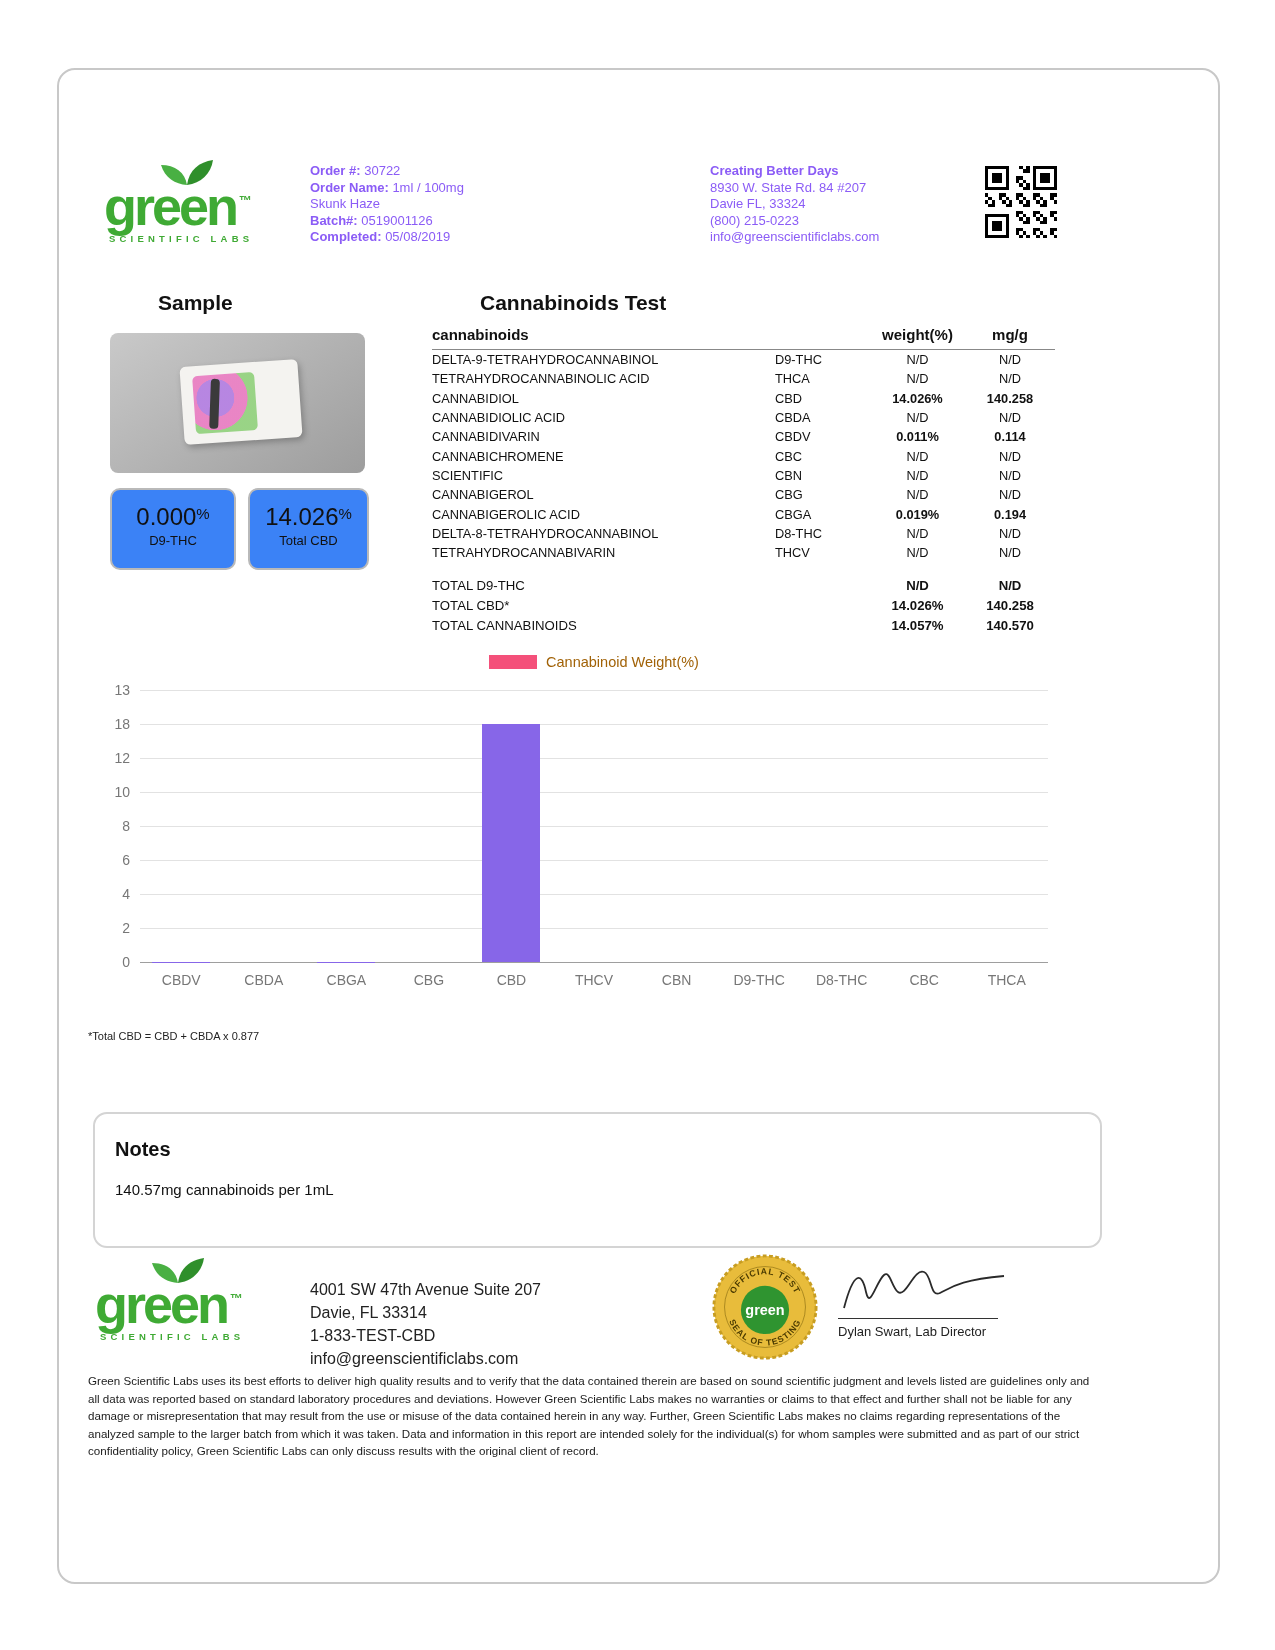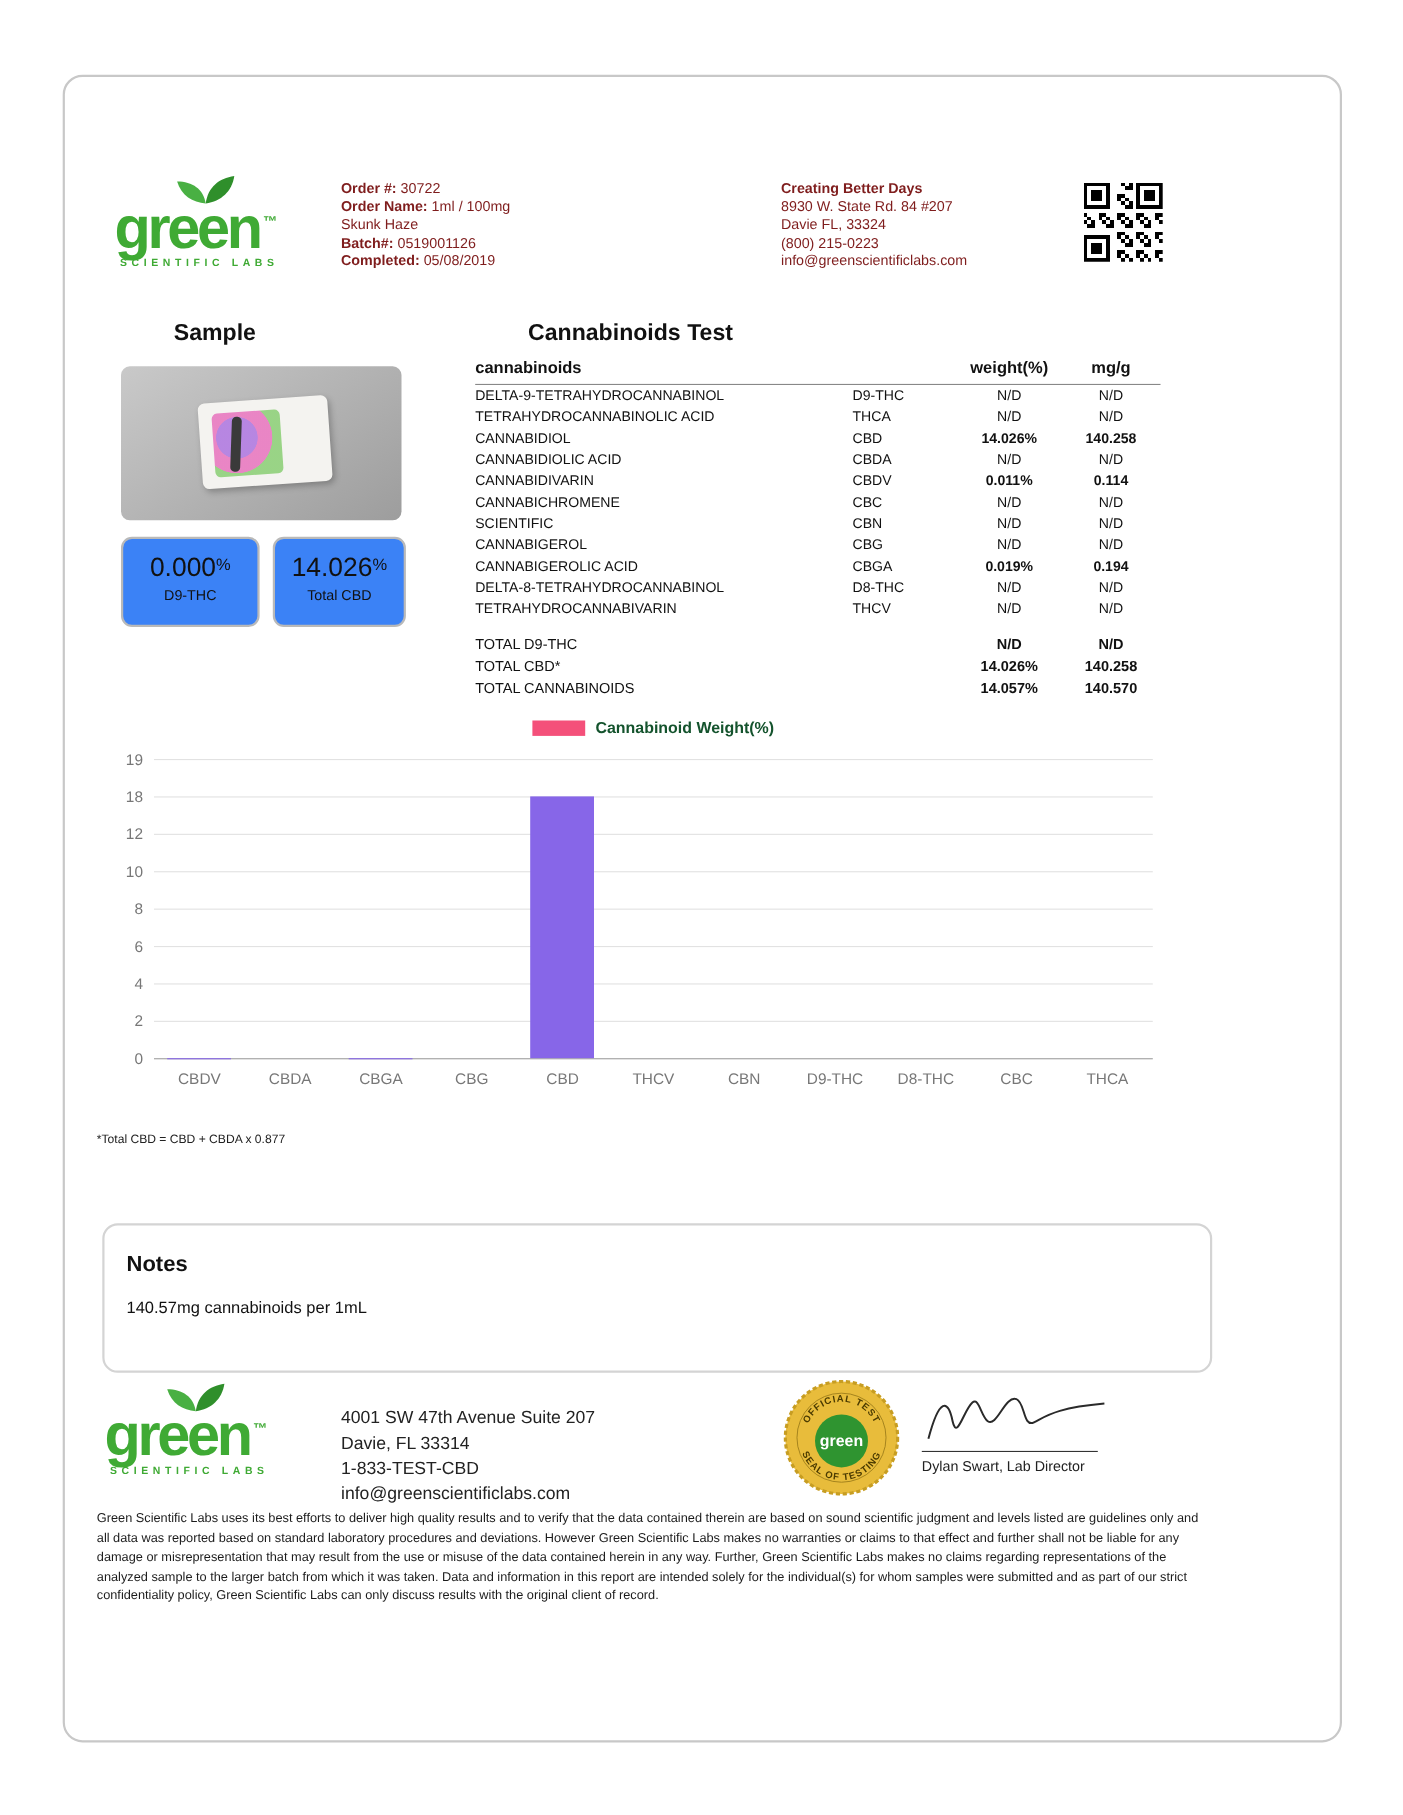--- a/index.html
+++ b/index.html
@@ -8,21 +8,21 @@
   .title{position:absolute;left:0;top:100px;width:1186px;text-align:center;font-size:34px;font-weight:700;letter-spacing:.3px;}
 
   .logo{position:absolute;}
   .logo .leaves{display:block;margin:0 0 -8px 54px;}
   .logo-word{font-size:54px;line-height:46px;font-weight:700;color:#3faa34;letter-spacing:-3px;}
   .logo-tm{font-size:13px;letter-spacing:0;vertical-align:20px;margin-left:3px;}
   .logo-sub{font-size:9.5px;font-weight:700;letter-spacing:4.2px;color:#3faa34;margin:4px 0 0 5px;}
   .logo-header{left:104px;top:158px;}
   .logo-footer{left:95px;top:1256px;}
 
-  .info-block{position:absolute;font-size:13px;line-height:16.5px;color:#7f1d1d;}
+  .info-block{position:absolute;font-size:13px;line-height:16.5px;color:#8b5cf6;}
   .order-block{left:310px;top:163px;}
   .client-block{left:710px;top:163px;}
   .client-name{font-weight:700;}
 
   .qr{position:absolute;left:985px;top:166px;width:72px;height:72px;}
 
   .sec-heading{position:absolute;font-size:21px;font-weight:700;margin-left:48px;}
   .sample-heading{left:110px;top:291px;}
   .test-heading{left:432px;top:291px;}
 
@@ -45,21 +45,21 @@
   .c.code{width:95px;}
   .c.weight{width:95px;text-align:center;}
   .c.mgg{width:90px;text-align:center;}
   .bold{font-weight:700;}
   .totals{margin-top:13px;}
   .totals .trow{height:20px;font-size:13.2px;}
 
   .chart{position:absolute;left:88px;top:654px;width:1010px;height:350px;}
   .chart-legend{position:absolute;left:52px;top:0;width:908px;display:flex;justify-content:center;align-items:center;gap:9px;}
   .legend-swatch{width:48px;height:14px;display:inline-block;}
-  .legend-label{font-size:14.5px;color:#14532d;font-weight:bold;}
+  .legend-label{font-size:14.5px;color:#a16207;}
   .chart-yaxis{position:absolute;left:0;top:36px;width:42px;height:272px;}
   .ytick{position:absolute;right:0;transform:translateY(-50%);font-size:14px;color:#777;}
   .chart-plot{position:absolute;left:52px;top:36px;width:908px;height:272px;}
   .gridline{position:absolute;left:0;right:0;height:1px;background:#e2e2e2;z-index:0;}
   .gridline.zero{background:#9e9e9e;}
   .bars-row{position:absolute;inset:0;display:flex;align-items:flex-end;z-index:1;}
   .bar-col{flex:1;display:flex;justify-content:center;align-items:flex-end;height:100%;}
   .bar{width:58px;}
   .chart-xaxis{position:absolute;left:52px;top:318px;width:908px;display:flex;}
   .xtick{flex:1;text-align:center;font-size:14px;color:#777;}
@@ -332,21 +332,21 @@
     </div>
     <div class="chart-yaxis">
         <div class="ytick" style="top: 100%;">0</div>
         <div class="ytick" style="top: 87.5%;">2</div>
         <div class="ytick" style="top: 75%;">4</div>
         <div class="ytick" style="top: 62.5%;">6</div>
         <div class="ytick" style="top: 50%;">8</div>
         <div class="ytick" style="top: 37.5%;">10</div>
         <div class="ytick" style="top: 25%;">12</div>
         <div class="ytick" style="top: 12.5%;">18</div>
-        <div class="ytick" style="top: 0%;">19</div>
+        <div class="ytick" style="top: 0%;">13</div>
       </div>
     <div class="chart-plot">
       <div class="bars-row">
           <div class="bar-col">
             <div class="bar" style="height: 0.0687499%; background: rgb(135, 102, 232);"></div>
           </div>
           <div class="bar-col">
             <div class="bar" style="height: 0%; background: rgb(135, 102, 232);"></div>
           </div>
           <div class="bar-col">

